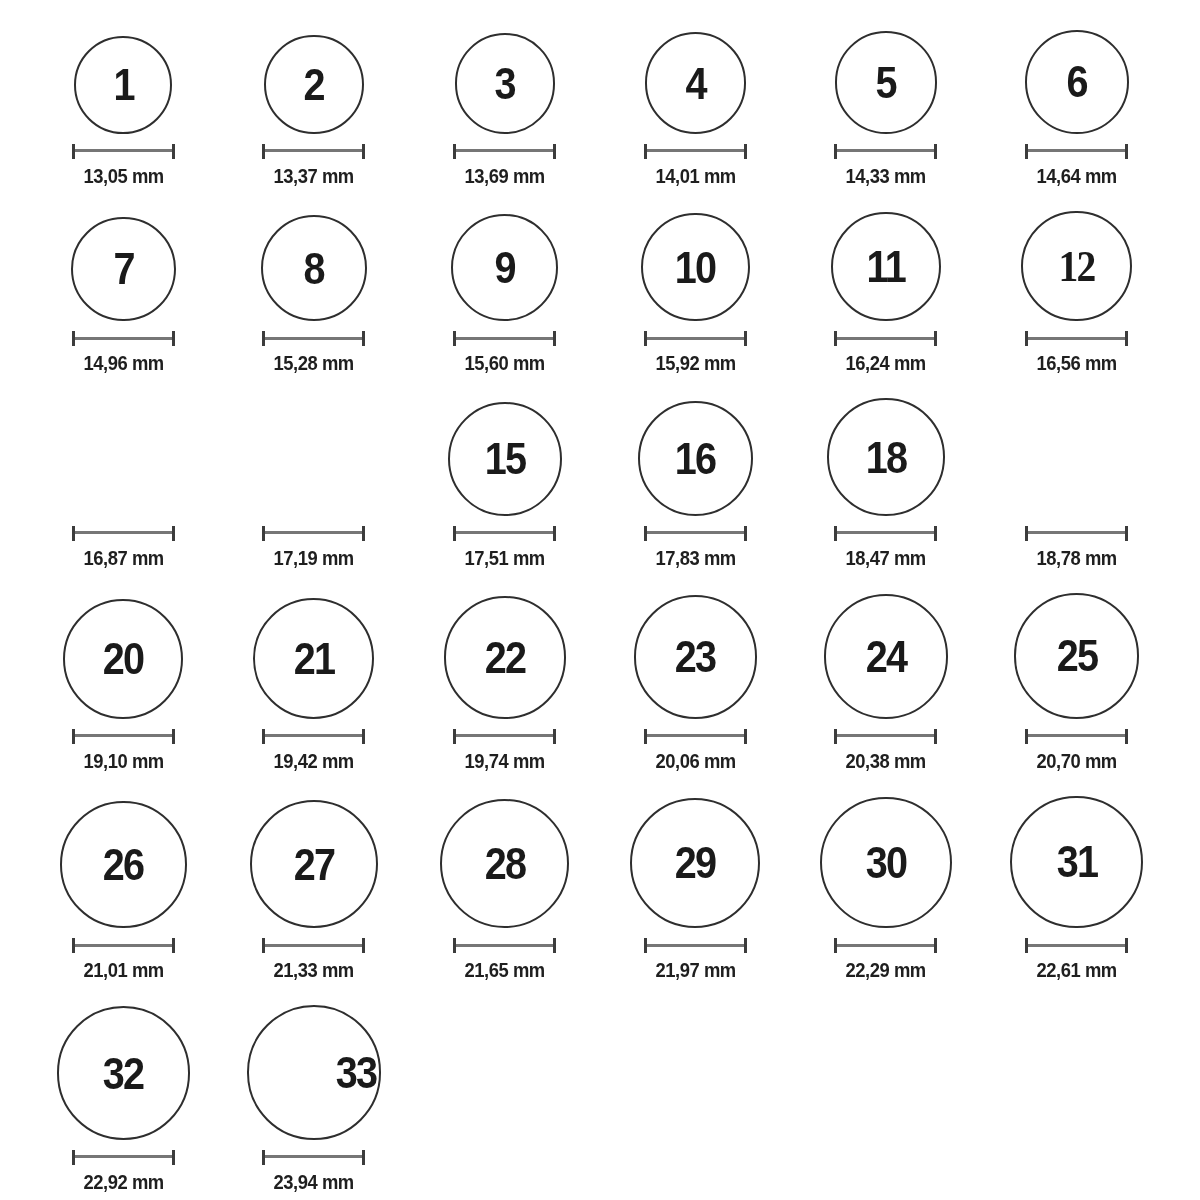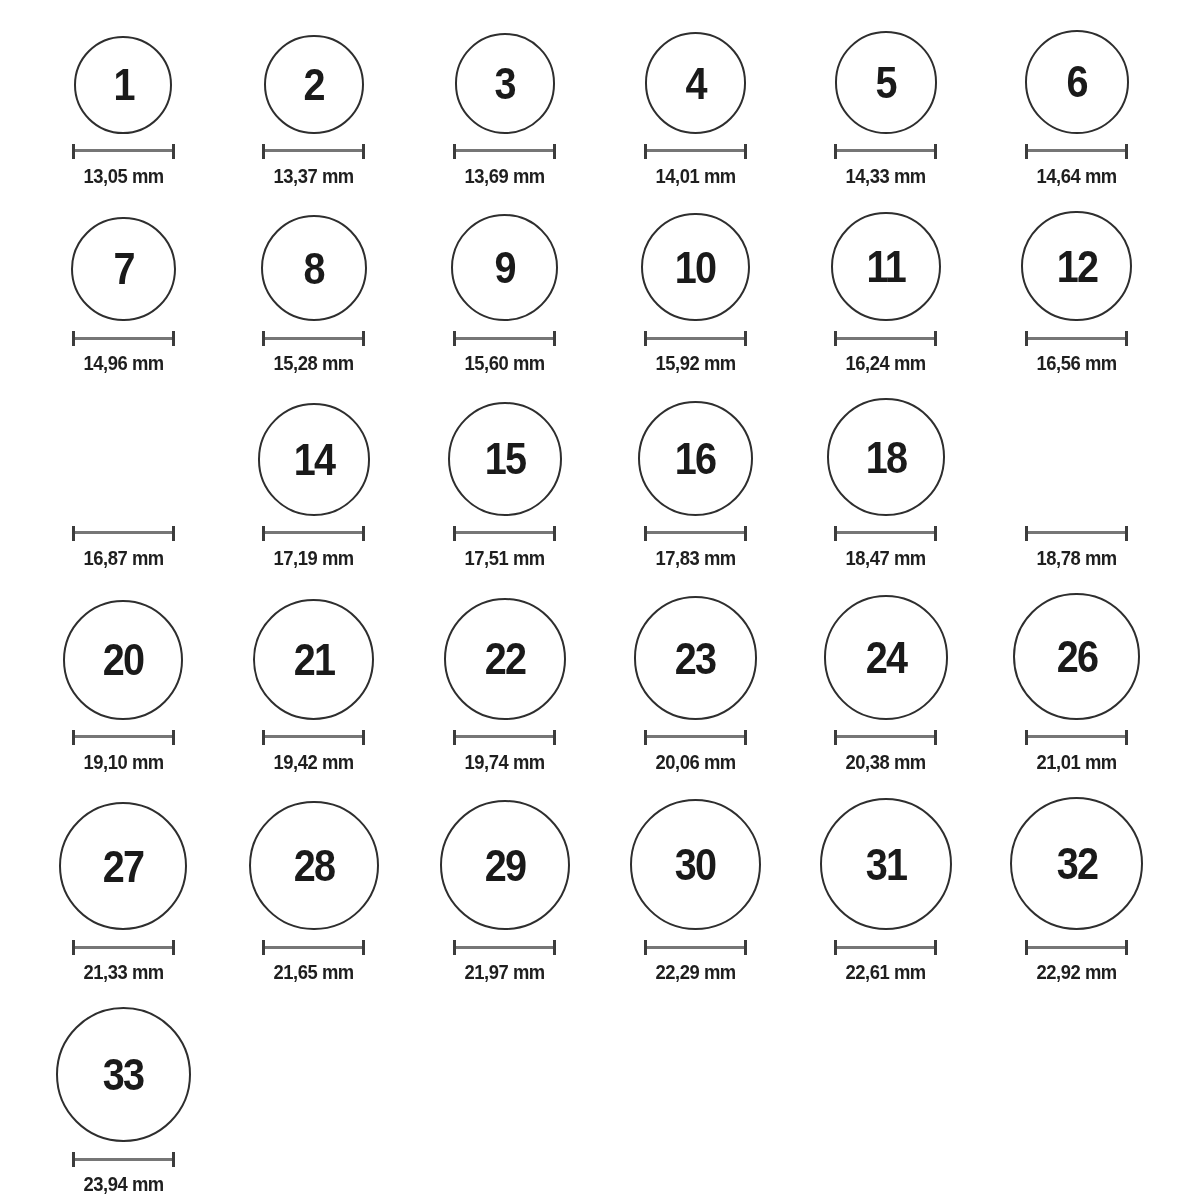--- a/index.html
+++ b/index.html
@@ -179,40 +179,37 @@
     <div class="ring-circle" style="width: 109.5px; height: 109.5px; border-color: rgb(46, 46, 46);">
       <span class="ring-number">11</span>
     </div>
     <div class="ruler" style="border-left-color: rgb(60, 60, 60); border-right-color: rgb(60, 60, 60);">
       <div class="ruler-line" style="background: rgb(118, 118, 118);"></div>
     </div>
     <div class="diameter-label" style="color: rgb(31, 31, 31);">16,24 mm</div>
   </div>
 
   <div class="cell">
-    <div class="ring-circle" style="width: 110.65px; height: 110.65px; border-color: rgb(46, 46, 46);">
+    <div class="ring-circle" style="width: 110.65px; height: 110.65px; border-color: rgb(46, 46, 46); font-family: Liberation Serif, serif;">
       <span class="ring-number">12</span>
     </div>
     <div class="ruler" style="border-left-color: rgb(60, 60, 60); border-right-color: rgb(60, 60, 60);">
       <div class="ruler-line" style="background: rgb(118, 118, 118);"></div>
     </div>
     <div class="diameter-label" style="color: rgb(31, 31, 31);">16,56 mm</div>
   </div>
 
   <div class="cell">
     <div class="ruler" style="border-left-color: rgb(60, 60, 60); border-right-color: rgb(60, 60, 60);">
       <div class="ruler-line" style="background: rgb(118, 118, 118);"></div>
     </div>
     <div class="diameter-label" style="color: rgb(31, 31, 31);">16,87 mm</div>
   </div>
 
   <div class="cell">
-    <div class="ring-circle" style="width: 112.95px; height: 112.95px; border-color: rgb(46, 46, 46);">
-      <span class="ring-number">14</span>
-    </div>
     <div class="ruler" style="border-left-color: rgb(60, 60, 60); border-right-color: rgb(60, 60, 60);">
       <div class="ruler-line" style="background: rgb(118, 118, 118);"></div>
     </div>
     <div class="diameter-label" style="color: rgb(31, 31, 31);">17,19 mm</div>
   </div>
 
   <div class="cell">
     <div class="ring-circle" style="width: 114.1px; height: 114.1px; border-color: rgb(46, 46, 46);">
       <span class="ring-number">15</span>
     </div>
@@ -293,20 +290,29 @@
   <div class="cell">
     <div class="ring-circle" style="width: 124.45px; height: 124.45px; border-color: rgb(46, 46, 46);">
       <span class="ring-number">24</span>
     </div>
     <div class="ruler" style="border-left-color: rgb(60, 60, 60); border-right-color: rgb(60, 60, 60);">
       <div class="ruler-line" style="background: rgb(118, 118, 118);"></div>
     </div>
     <div class="diameter-label" style="color: rgb(31, 31, 31);">20,38 mm</div>
   </div>
 
+  <div class="cell">
+    <div class="ring-circle" style="width: 125.6px; height: 125.6px; border-color: rgb(46, 46, 46);">
+      <span class="ring-number">25</span>
+    </div>
+    <div class="ruler" style="border-left-color: rgb(60, 60, 60); border-right-color: rgb(60, 60, 60);">
+      <div class="ruler-line" style="background: rgb(118, 118, 118);"></div>
+    </div>
+    <div class="diameter-label" style="color: rgb(31, 31, 31);">20,70 mm</div>
+  </div>
 
   <div class="cell">
     <div class="ring-circle" style="width: 126.75px; height: 126.75px; border-color: rgb(46, 46, 46);">
       <span class="ring-number">26</span>
     </div>
     <div class="ruler" style="border-left-color: rgb(60, 60, 60); border-right-color: rgb(60, 60, 60);">
       <div class="ruler-line" style="background: rgb(118, 118, 118);"></div>
     </div>
     <div class="diameter-label" style="color: rgb(31, 31, 31);">21,01 mm</div>
   </div>
@@ -365,21 +371,21 @@
     <div class="ring-circle" style="width: 133.65px; height: 133.65px; border-color: rgb(46, 46, 46);">
       <span class="ring-number">32</span>
     </div>
     <div class="ruler" style="border-left-color: rgb(60, 60, 60); border-right-color: rgb(60, 60, 60);">
       <div class="ruler-line" style="background: rgb(118, 118, 118);"></div>
     </div>
     <div class="diameter-label" style="color: rgb(31, 31, 31);">22,92 mm</div>
   </div>
 
   <div class="cell">
-    <div class="ring-circle" style="width: 134.8px; height: 134.8px; border-color: rgb(46, 46, 46);">
+    <div class="ring-circle" style="width: 134.8px; height: 134.8px; border-color: rgb(46, 46, 46); justify-content: flex-end;">
       <span class="ring-number">33</span>
     </div>
     <div class="ruler" style="border-left-color: rgb(60, 60, 60); border-right-color: rgb(60, 60, 60);">
       <div class="ruler-line" style="background: rgb(118, 118, 118);"></div>
     </div>
     <div class="diameter-label" style="color: rgb(31, 31, 31);">23,94 mm</div>
   </div>
 </div>
 </div>
 

